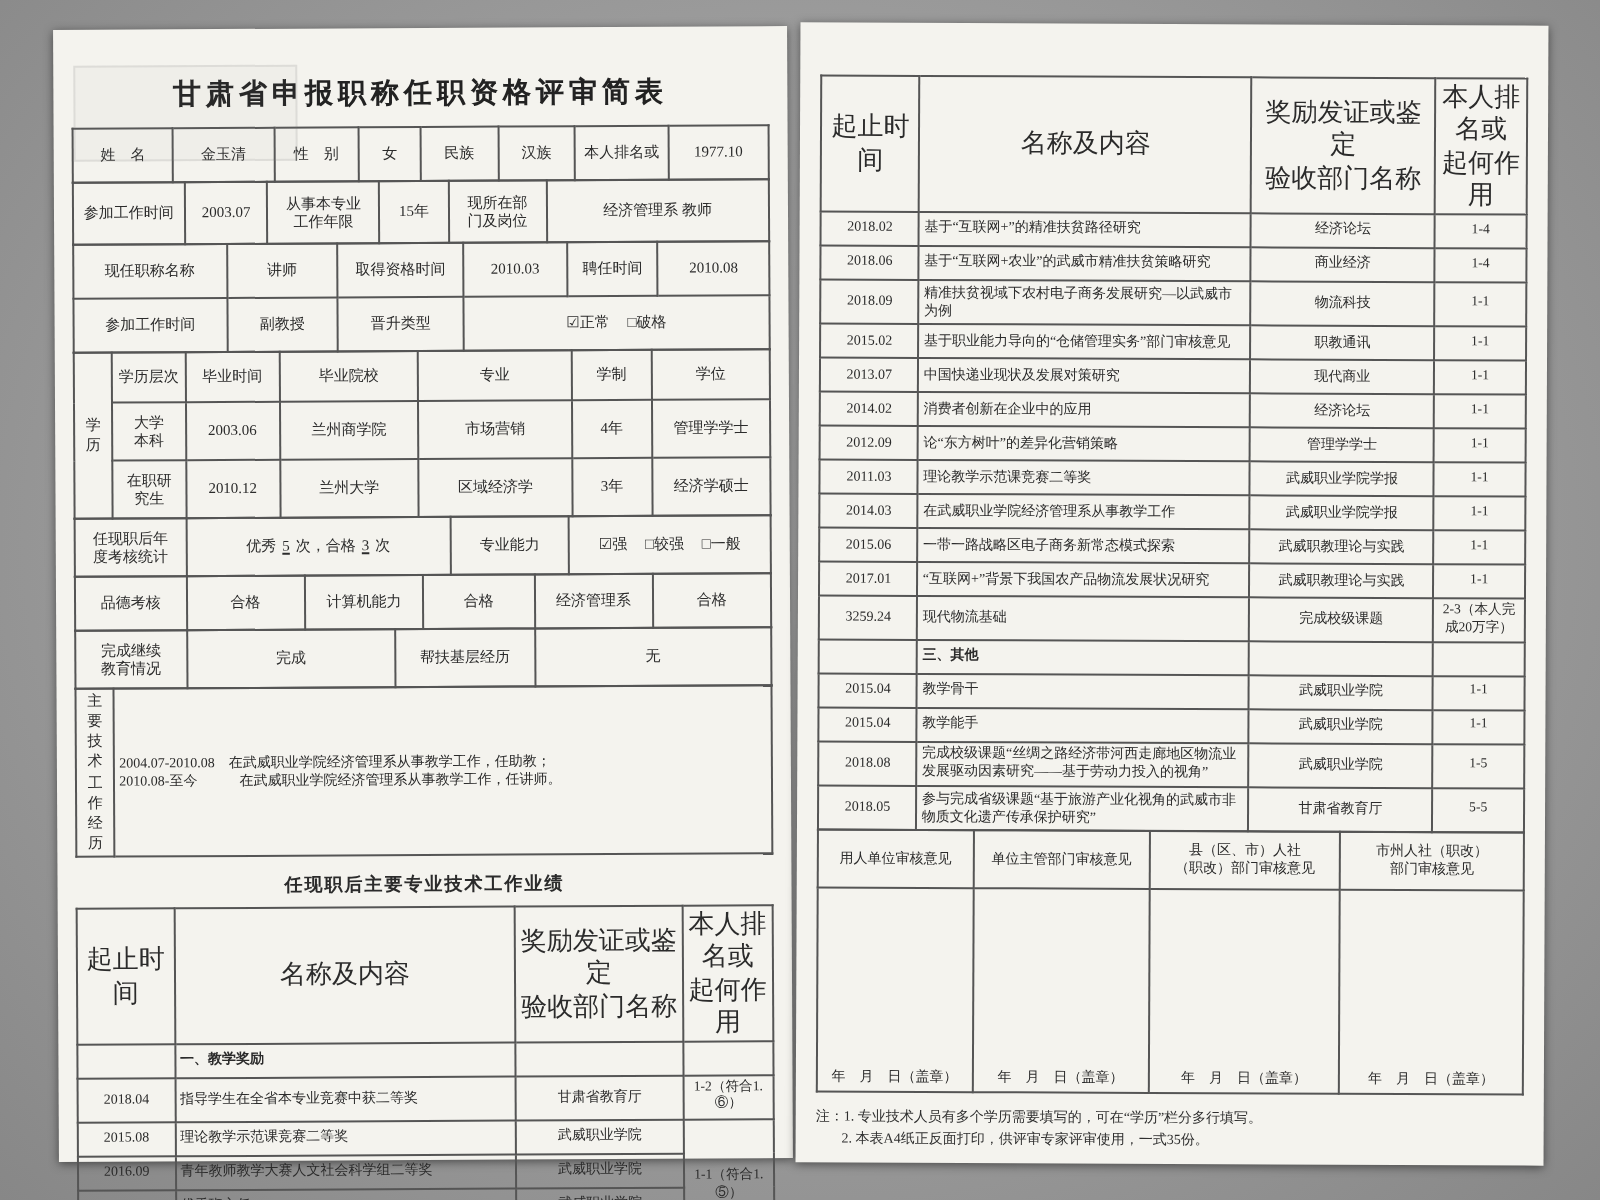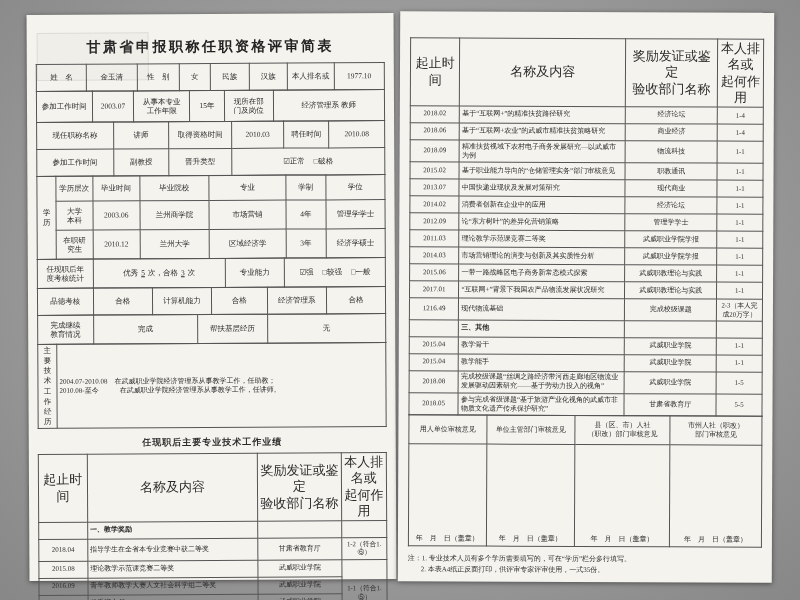--- a/index.html
+++ b/index.html
@@ -386,38 +386,38 @@
             <td class="c-rank">1-1</td>
           </tr>
           <tr>
             <td class="c-date">2011.03</td>
             <td class="c-content">理论教学示范课竞赛二等奖</td>
             <td class="c-dept">武威职业学院学报</td>
             <td class="c-rank">1-1</td>
           </tr>
           <tr>
             <td class="c-date">2014.03</td>
-            <td class="c-content">市场营销理论的演变与创新及其实质性分析</td>
+            <td class="c-content">在武威职业学院经济管理系从事教学工作</td>
             <td class="c-dept">武威职业学院学报</td>
             <td class="c-rank">1-1</td>
           </tr>
           <tr>
             <td class="c-date">2015.06</td>
             <td class="c-content">一带一路战略区电子商务新常态模式探索</td>
             <td class="c-dept">武威职教理论与实践</td>
             <td class="c-rank">1-1</td>
           </tr>
           <tr>
             <td class="c-date">2017.01</td>
             <td class="c-content">“互联网+”背景下我国农产品物流发展状况研究</td>
             <td class="c-dept">武威职教理论与实践</td>
             <td class="c-rank">1-1</td>
           </tr>
           <tr>
-            <td class="c-date">1216.49</td>
+            <td class="c-date">3259.24</td>
             <td class="c-content">现代物流基础</td>
             <td class="c-dept">完成校级课题</td>
             <td class="c-rank">2-3（本人完成20万字）</td>
           </tr>
           <tr>
             <td class="c-date"></td>
             <td class="c-content sec">三、其他</td>
             <td class="c-dept"></td>
             <td class="c-rank"></td>
           </tr>

